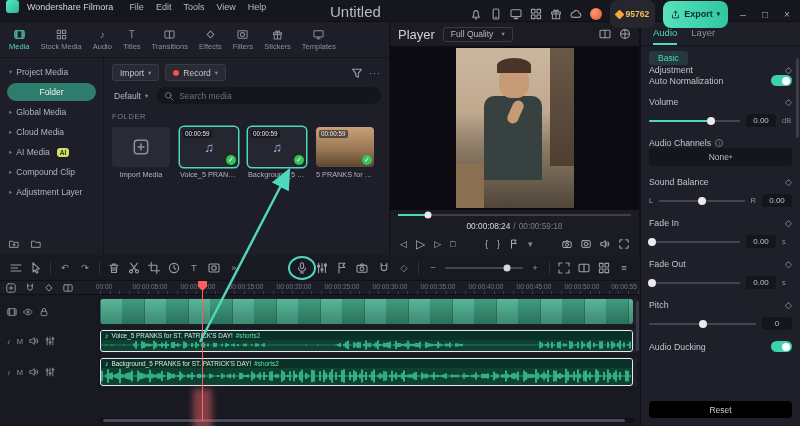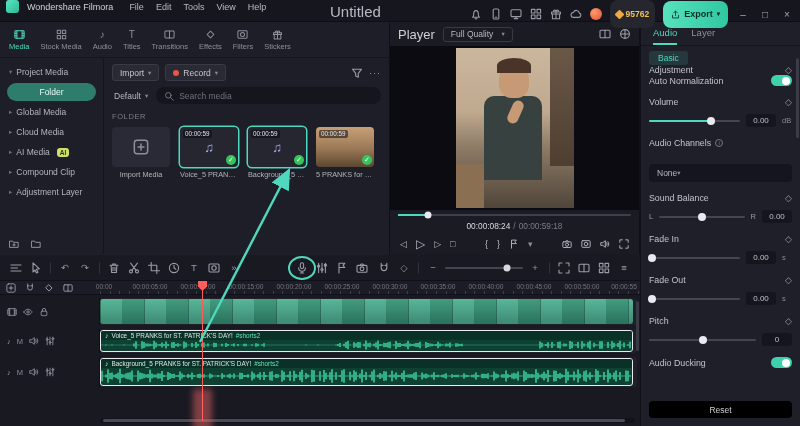--- a/index.html
+++ b/index.html
@@ -103,21 +103,21 @@
 .kf{color:#9b9ba6;font-size:9px}
 .slider{position:relative;height:2px;background:#45454f;border-radius:1px}
 .sfill{position:absolute;left:0;top:0;bottom:0;background:#4fd8bd;border-radius:1px}
 .sknob{position:absolute;top:50%;transform:translate(-50%,-50%);width:8px;height:8px;border-radius:50%;background:#e9e9f0}
 .vbox{min-width:30px;height:13px;background:#15151d;border-radius:3px;display:inline-flex;align-items:center;justify-content:center;font-size:8px;color:#c0c0ca;padding:0 3px;flex:none}
 .unit{font-size:7.5px;color:#8a8a95;width:10px;flex:none}
 .lr{font-size:7.5px;color:#9a9aa5;flex:none}
 .tg{width:21px;height:11px;border-radius:6px;position:relative;flex:none;background:#4a4a56}
 .tg.on{background:#3fd0ae}
 .tg::after{content:"";position:absolute;top:1.5px;right:2px;width:8px;height:8px;border-radius:50%;background:#fff}
-.dd{height:18px;background:#15151d;border-radius:4px;display:flex;align-items:center;justify-content:flex-start;padding:0 8px;font-size:8.5px;color:#b8b8c3;margin-top:16px}
+.dd{height:18px;background:#15151d;border-radius:4px;display:flex;align-items:center;justify-content:center;padding:0 8px;font-size:8.5px;color:#b8b8c3;margin-top:0}
 .ibadge{width:8px;height:8px;border:1px solid #767681;border-radius:50%;font-size:5.5px;color:#8b8b96;display:inline-flex;align-items:center;justify-content:center;margin-left:4px}
 .reset{position:absolute;left:8px;right:8px;bottom:8px;height:17px;background:#000000;border:none;border-radius:4px;display:flex;align-items:center;justify-content:center;font-size:8.5px;color:#cfcfd8;font-family:inherit}
 .vscroll{position:absolute;right:1px;top:36px;width:3px;height:80px;background:#3c3c48;border-radius:2px}.mt7{margin-top:7px}.mt10{}.mt11{margin-top:11px}
 
 .timeline{position:absolute;left:0;top:255px;width:640px;height:171px;background:#191922}
 .tl-toolbar{height:26px;display:flex;align-items:center;padding:0 6px;border-bottom:1px solid #10101a;color:#9b9ba6}
 .tic{width:20px;height:20px;display:inline-flex;align-items:center;justify-content:center;flex:none;font-size:9.5px}
 .tdiv{width:1px;height:12px;background:#30303c;margin:0 4px;flex:none}
 .gap48{width:48px;flex:none}
 .zoom{position:relative;width:78px;height:2px;background:#45454f;border-radius:1px;margin:0 2px;flex:none}
@@ -380,20 +380,26 @@
             <use href="#i-mask"></use>
           </svg>
           <span>Filters</span>
         </div>
       <div class="tab">
           <svg class="icn">
             <use href="#i-gift"></use>
           </svg>
           <span>Stickers</span>
         </div>
+      <div class="tab">
+          <svg class="icn">
+            <use href="#i-monitor"></use>
+          </svg>
+          <span>Templates</span>
+        </div>
     </div>
     <div class="panel-body">
       <aside class="side">
         <div class="side-item">
             <span class="cd">▾</span>
             <span>Project Media</span>
           </div>
         <div class="side-item sel">
             <span>Folder</span>
           </div>

